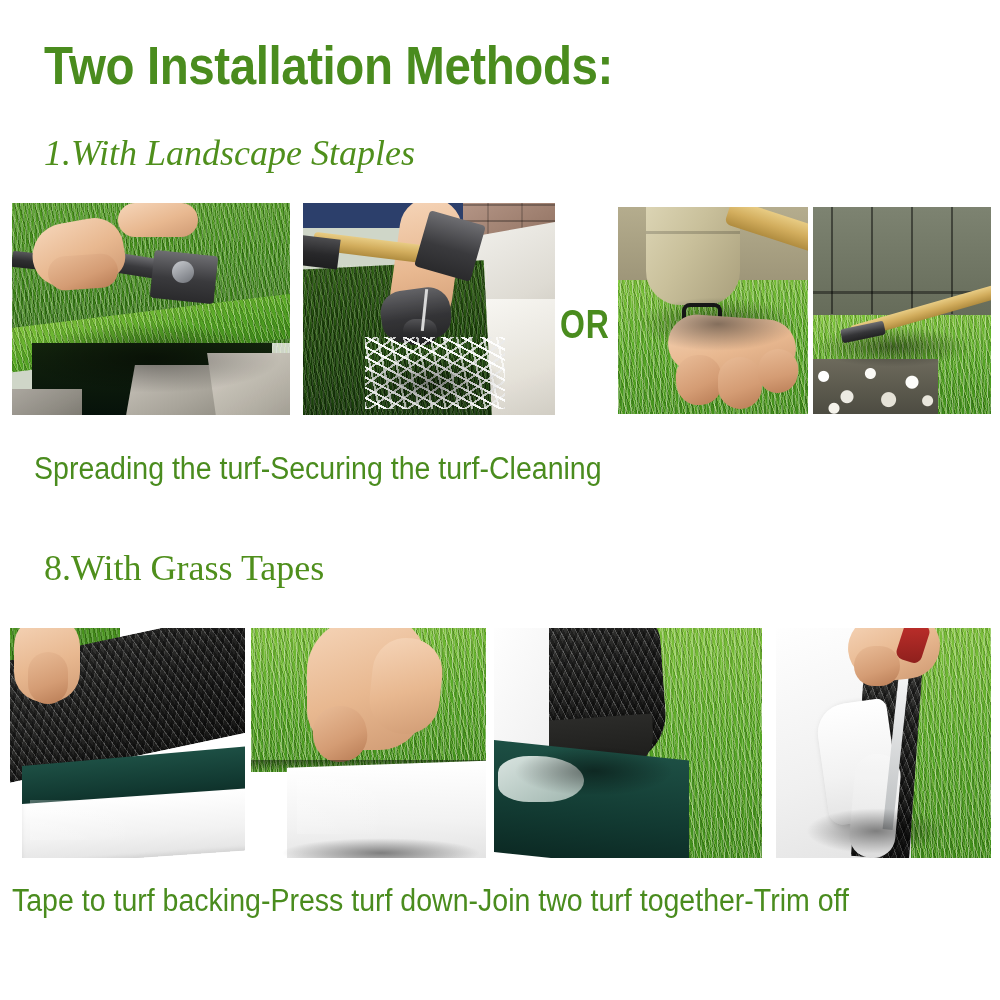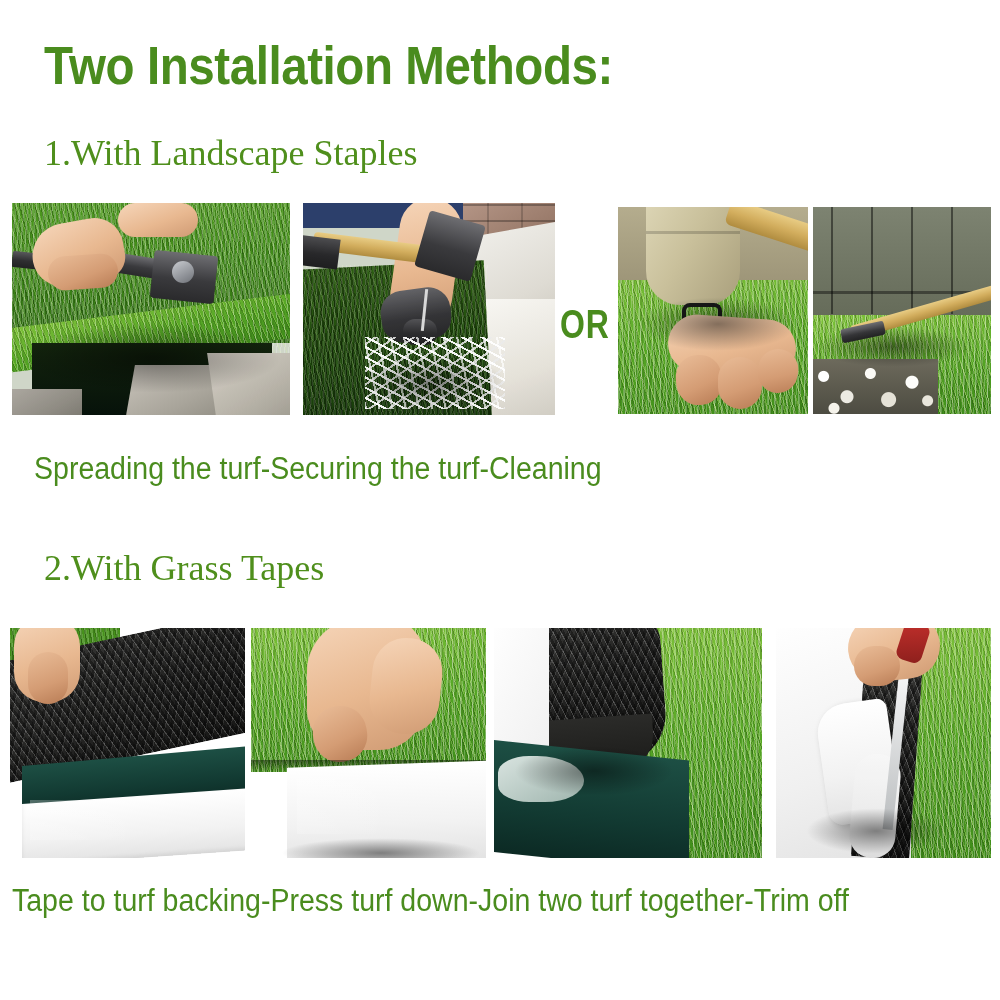--- a/index.html
+++ b/index.html
@@ -24,21 +24,21 @@
     white-space:nowrap;
   }
   .subhead{
     position:absolute;
     font-family:"Liberation Serif",serif;
     font-size:36px;line-height:40px;
     font-weight:400;
     color:#4f8f1c;
     white-space:nowrap;
   }
-  #subhead-1{left:44px;top:133px;}
+  #subhead-1{left:44px;top:133px;font-style:italic;}
   #subhead-2{left:44px;top:548px;}
 
   .caption{
     position:absolute;
     font-family:"Liberation Sans",sans-serif;
     font-size:31px;line-height:34px;
     font-weight:400;
     color:#4a8c1e;
     transform:scaleX(0.92);transform-origin:left center;
     white-space:nowrap;
@@ -233,21 +233,21 @@
       <div class="wood" style="left:34px;top:96px;width:170px;height:14px;transform:rotate(-16deg);border-radius:5px;"></div>
       <div class="metal" style="left:28px;top:118px;width:44px;height:14px;transform:rotate(-12deg);border-radius:3px;"></div>
 
       <div class="pebbles" style="left:-5px;top:152px;width:130px;height:58px;"></div>
       <div class="shadow" style="left:0px;top:120px;width:160px;height:40px;"></div>
     </div>
   </div>
 
   <div class="caption" id="caption-1">Spreading the turf-Securing the turf-Cleaning</div>
 
-  <div class="subhead" id="subhead-2">2.With Grass Tapes</div>
+  <div class="subhead" id="subhead-2">8.With Grass Tapes</div>
 
   <div class="photo" style="left:10px;top:628px;width:235px;height:230px;background:#ffffff;">
     <div class="ph-inner">
       <div class="turf" style="left:-10px;top:-10px;width:120px;height:70px;"></div>
 
       <div class="backing" style="left:-30px;top:8px;width:300px;height:120px;transform:rotate(-12deg);border-radius:10px;"></div>
 
       <div class="skin" style="left:4px;top:-12px;width:66px;height:86px;border-radius:30px;"></div>
       <div class="skin dk" style="left:18px;top:24px;width:40px;height:52px;border-radius:20px;"></div>
 

